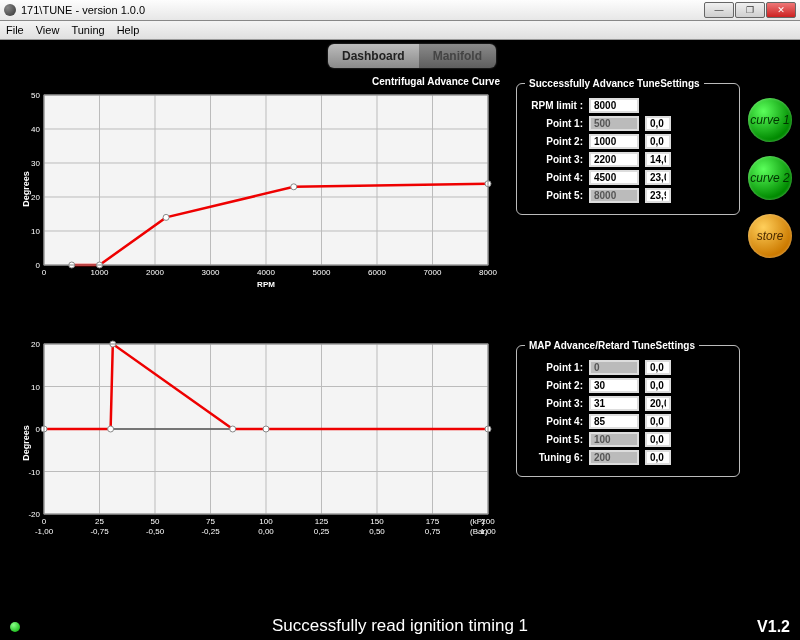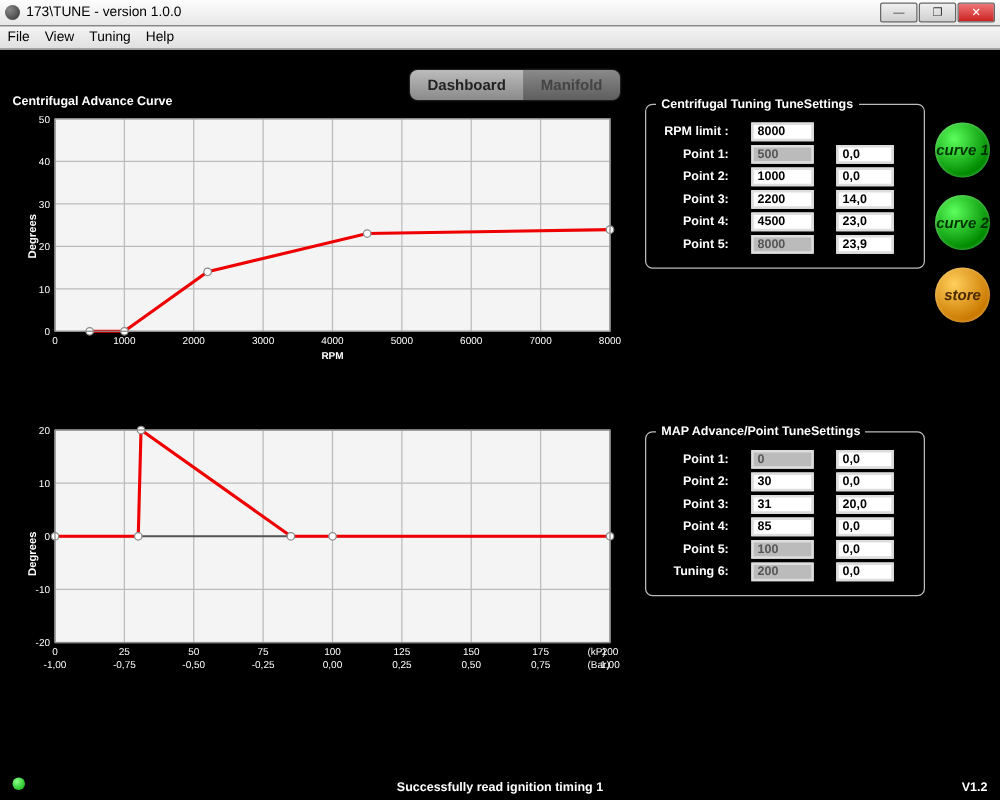--- a/index.html
+++ b/index.html
@@ -6,54 +6,54 @@
 .titlebar{height:20px;background:linear-gradient(#fdfdfd,#e7e7e7);border-bottom:1px solid #888;display:flex;align-items:center;padding:0 4px;color:#000;font-size:11px}
 .titlebar .t-icon{width:12px;height:12px;border-radius:50%;background:radial-gradient(circle at 30% 30%,#888,#333);margin-right:5px}
 .titlebar .t-title{flex:1}
 .winbtns{display:flex;gap:1px}
 .winbtn{width:28px;height:14px;border:1px solid #666;border-radius:2px;display:flex;align-items:center;justify-content:center;font-size:9px;color:#333}
 .winbtn.min{background:linear-gradient(#f0f0f0,#cfcfcf)}
 .winbtn.max{background:linear-gradient(#f0f0f0,#cfcfcf)}
 .winbtn.close{background:linear-gradient(#e77,#c22);color:#fff}
 .menubar{height:18px;background:linear-gradient(#f4f4f4,#e0e0e0);display:flex;align-items:center;gap:12px;padding:0 6px;color:#000;font-size:11px;border-bottom:1px solid #999}
 .workspace{position:relative;width:800px;height:602px;background:#000}
-.tabs{position:absolute;left:328px;top:16px;display:flex;border-radius:6px;overflow:hidden;box-shadow:0 0 2px #555}
+.tabs{position:absolute;left:328px;top:4px;display:flex;border-radius:6px;overflow:hidden;box-shadow:0 0 2px #555}
 .tab{padding:5px 14px;font-size:12px;font-weight:bold;background:linear-gradient(#bcbcbc,#8a8a8a);color:#222;cursor:pointer}
 .tab.inactive{background:linear-gradient(#8a8a8a,#5e5e5e);color:#444}
 .chartwrap{position:absolute;left:10px;width:490px}
-.chart-title{text-align:left;font-weight:bold;font-size:10px;margin-bottom:2px}
+.chart-title{text-align:right;font-weight:bold;font-size:10px;margin-bottom:2px}
 .chartbox{position:relative;background:#000}
 svg.chart{display:block}
 .ylab{position:absolute;left:-2px;top:50%;transform:translateY(-50%) rotate(-90deg);transform-origin:center;font-size:9px;font-weight:bold}
 .panel{position:absolute;left:514px;width:206px;border:1px solid #bbb;border-radius:6px;padding:6px 8px 8px 8px}
 .panel legend{font-weight:bold;font-size:10px;padding:0 4px}
-.row{display:flex;align-items:center;gap:18px;margin:3px 0}
+.row{display:flex;align-items:center;gap:6px;margin:3px 0}
 .row .lbl{width:58px;text-align:right;font-weight:bold;font-size:10px}
 .inp{height:15px;border:2px solid #ddd;background:#fff;color:#000;font-size:10px;font-weight:bold;padding:0 3px;box-sizing:border-box}
 .inp.w1{width:50px}
-.inp.w2{width:46px}
+.inp.w2{width:26px}
 .inp.dis{background:#bbb;color:#555}
 .sidebtns{position:absolute;right:8px;top:58px;display:flex;flex-direction:column;gap:14px;align-items:center}
-.rbtn{width:44px;height:44px;border-radius:50%;display:flex;align-items:center;justify-content:center;font-style:italic;font-weight:bold;font-size:12px;text-align:right;line-height:12px;cursor:pointer;box-shadow:0 0 3px rgba(255,255,255,.4) inset,0 2px 3px rgba(0,0,0,.6)}
+.rbtn{width:44px;height:44px;border-radius:50%;display:flex;align-items:center;justify-content:center;font-style:italic;font-weight:normal;font-size:12px;text-align:right;line-height:12px;cursor:pointer;box-shadow:0 0 3px rgba(255,255,255,.4) inset,0 2px 3px rgba(0,0,0,.6)}
 .rbtn.g{background:radial-gradient(circle at 35% 30%,#5bff5b,#008a00 70%);color:#003300}
 .rbtn.o{background:radial-gradient(circle at 35% 30%,#ffcf5b,#cc7a00 70%);color:#4a2a00}
 .statusdot{position:absolute;left:10px;bottom:10px;width:10px;height:10px;border-radius:50%;background:radial-gradient(circle at 35% 30%,#8f8,#0a0)}
-.statusbar{position:absolute;left:0;right:0;bottom:6px;text-align:center;font-weight:bold;font-size:10px}
-.ver{position:absolute;right:10px;bottom:6px;font-weight:bold;font-size:10px}
+.statusbar{position:absolute;left:0;right:0;bottom:6px;text-align:center;font-weight:normal;font-size:17px}
+.ver{position:absolute;right:10px;bottom:6px;font-weight:bold;font-size:16px}
 .plotbg{fill:#f4f4f4}
 .gridline{stroke:#bbb;stroke-width:1}
 .series{stroke:#e00;stroke-width:2.5;fill:none}
 .pt{fill:#fff;stroke:#888;stroke-width:1}
 </style>
 </head>
 <body>
 
 <div class="titlebar">
   <div class="t-icon"></div>
-  <div class="t-title">173\TUNE - version 1.0.0</div>
+  <div class="t-title">171\TUNE - version 1.0.0</div>
   <div class="winbtns">
     <div class="winbtn min">—</div>
     <div class="winbtn max">❐</div>
     <div class="winbtn close">✕</div>
   </div>
 </div>
 <div class="menubar">
   <span>File</span>
   <span>View</span>
   <span>Tuning</span>
@@ -166,21 +166,21 @@
           <circle cx="102.82" cy="6" r="3" class="pt"></circle>
           <circle cx="222.7" cy="91" r="3" class="pt"></circle>
           <circle cx="256" cy="91" r="3" class="pt"></circle>
           <circle cx="478" cy="91" r="3" class="pt"></circle>
           <rect x="34" y="6" width="444" height="170" fill="none" stroke="#888"></rect>
         </svg>
     </div>
   </div>
 
   <fieldset class="panel" style="top:38px">
-    <legend>Centrifugal Tuning TuneSettings</legend>
+    <legend>Successfully Advance TuneSettings</legend>
     <div id="centRows">
         <div class="row">
           <div class="lbl">RPM limit :</div>
           <input class="inp w1" value="8000" style="">
         </div>
         <div class="row">
           <div class="lbl">Point 1:</div>
           <input class="inp w1 dis" value="500" style="">
           <input class="inp w2" value="0,0" style="">
         </div>
@@ -201,21 +201,21 @@
         </div>
         <div class="row">
           <div class="lbl">Point 5:</div>
           <input class="inp w1 dis" value="8000" style="">
           <input class="inp w2" value="23,9" style="">
         </div>
       </div>
   </fieldset>
 
   <fieldset class="panel" style="top:300px">
-    <legend>MAP Advance/Point TuneSettings</legend>
+    <legend>MAP Advance/Retard TuneSettings</legend>
     <div id="mapRows">
         <div class="row">
           <div class="lbl">Point 1:</div>
           <input class="inp w1 dis" value="0" style="">
           <input class="inp w2" value="0,0" style="">
         </div>
         <div class="row">
           <div class="lbl">Point 2:</div>
           <input class="inp w1" value="30" style="">
           <input class="inp w2" value="0,0" style="">

